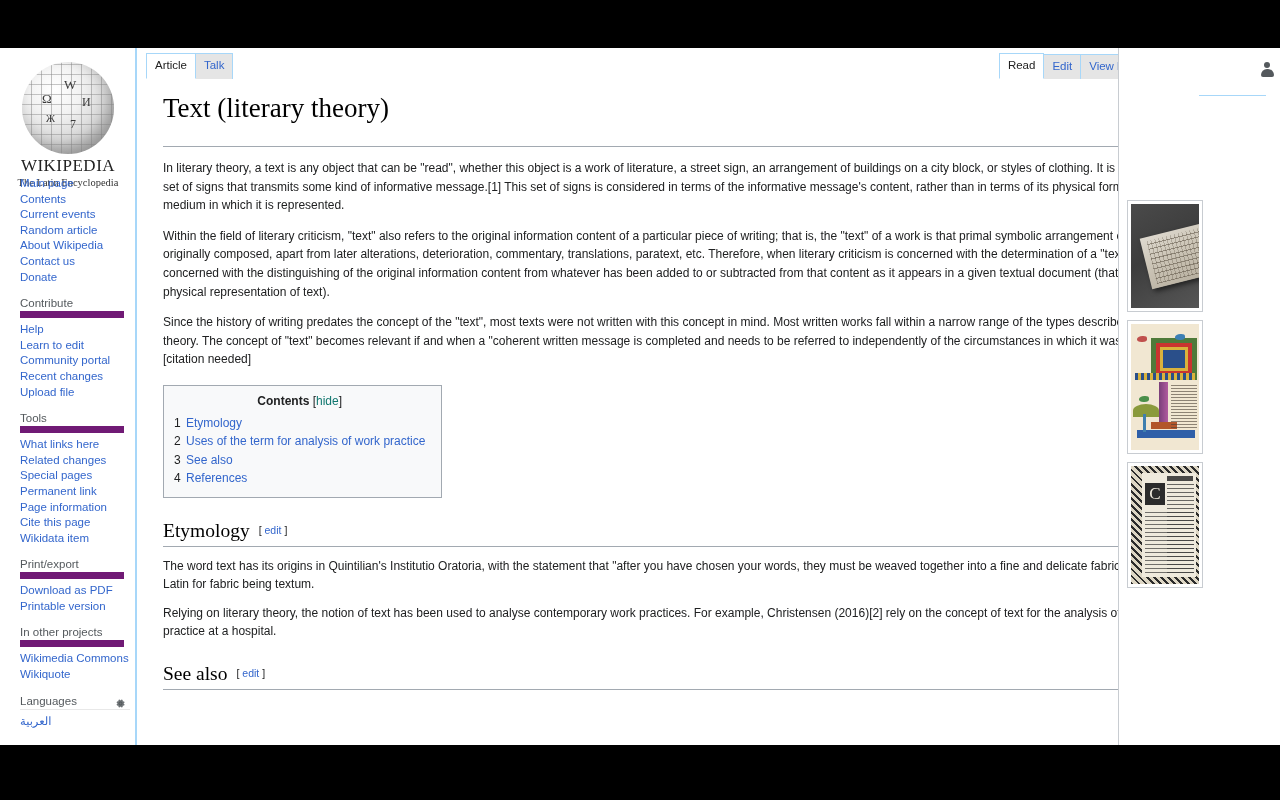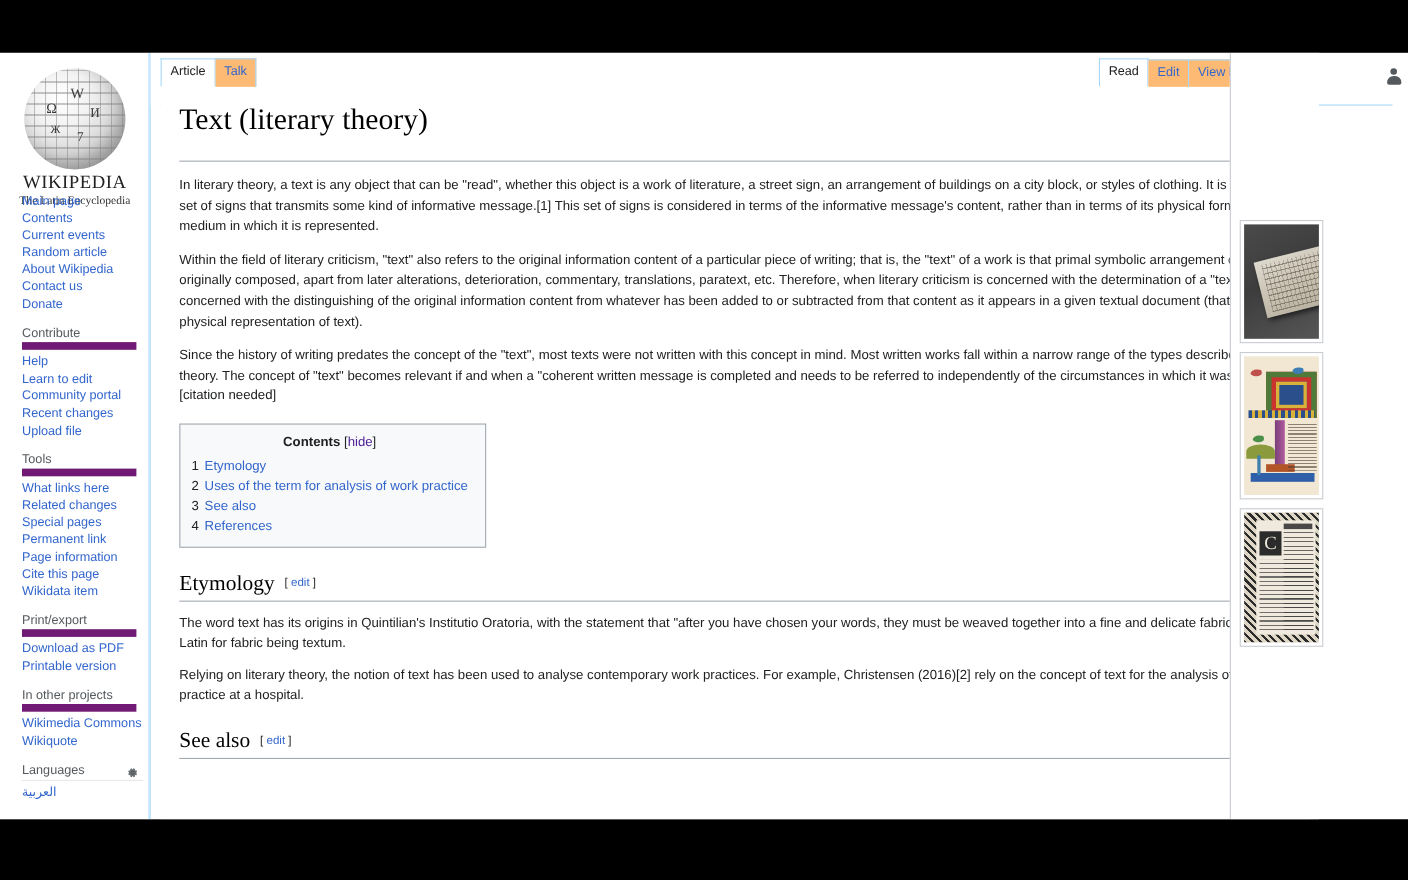--- a/index.html
+++ b/index.html
@@ -107,21 +107,21 @@
     position: absolute; left: 0; top: 0;
     width: 1063px; height: 48px;
     background: #ffffff;
   }
   .tab-left { position: absolute; left: 9px; top: 5px; display: flex; }
   .tab-right { position: absolute; right: 16px; top: 5px; display: flex; align-items: flex-end; }
   .tab {
     font-size: 11.5px;
     padding: 5px 8px 6px 8px;
     color: #3366cc;
-    background: #fdba74;
+    background: #e5e5e5;
     border: 1px solid #a7d7f9;
     border-bottom: none;
     border-left: none;
     cursor: pointer;
     line-height: 13px;
     white-space: nowrap;
   }
   .tab.selected {
     background: #ffffff;
     color: #222222;
@@ -184,21 +184,21 @@
     text-align: center;
     font-size: 12px;
     font-weight: bold;
     color: #202122;
     margin-bottom: 6px;
   }
   #toc .toctitle .hide {
     font-weight: normal;
     color: #202122;
   }
-  #toc .toctitle .hide a { color: #4c1d95; cursor: pointer; }
+  #toc .toctitle .hide a { color: #0f766e; cursor: pointer; }
   #toc .tocrow {
     font-size: 12px;
     line-height: 18.4px;
     white-space: nowrap;
   }
   #toc .tocnum { color: #202122; display: inline-block; width: 12px; }
   #toc .toclink { color: #3366cc; cursor: pointer; }
   h2.section {
     font-family: "Liberation Serif", serif;
     font-weight: normal;

